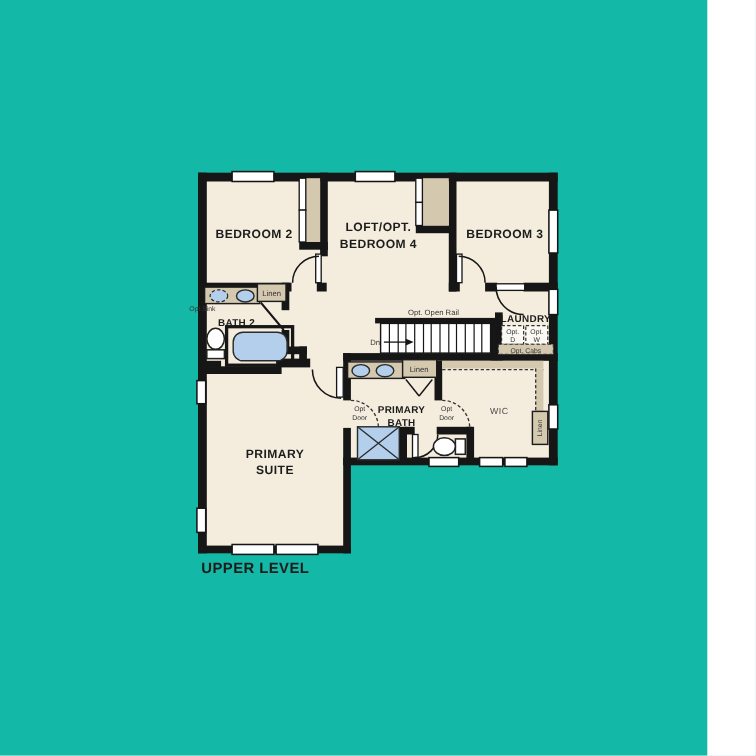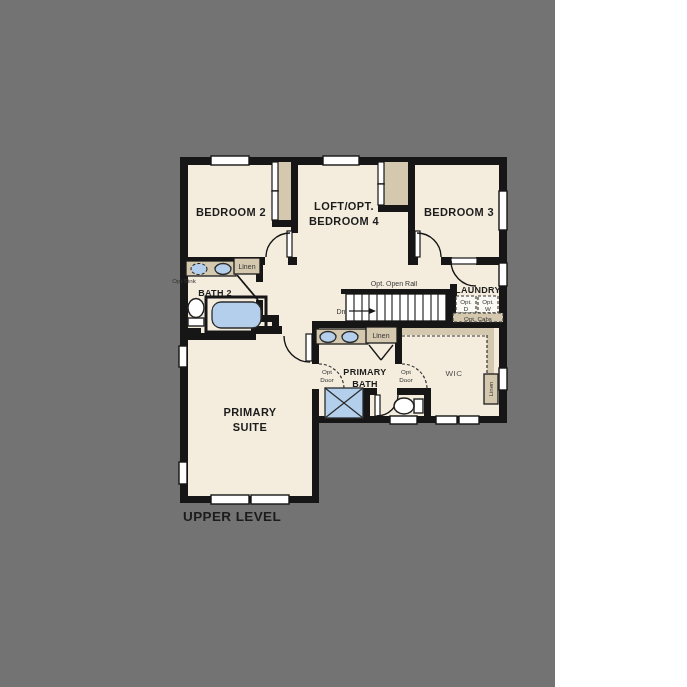--- a/index.html
+++ b/index.html
@@ -1,16 +1,16 @@
 <!DOCTYPE html>
 <html style="--wall: #161616; --floor: #f4edde; --casework: #d4c8af; --fixture: #b3cfec; --ink: #1c1c1c;"><head>
 <meta charset="utf-8">
 <style>
   html,body{margin:0;padding:0;background:#ffffff;width:687px;height:687px;overflow:hidden;}
-  #stage{position:relative;width:555px;height:687px;background:#737373;}
+  #stage{position:relative;width:643px;height:687px;background:#14b8a6;}
   svg{position:absolute;left:0;top:0;}
   .wall{fill:var(--wall,#161616);}
   .floor{fill:var(--floor,#f4edde);}
   .tan{fill:var(--casework,#d4c8af);}
   .tan-edge{fill:var(--casework,#d4c8af);stroke:#1c1c1c;stroke-width:1.3;}
   .blue{fill:var(--fixture,#b3cfec);stroke:#2b2b2b;stroke-width:1.3;}
   .blue-dash{fill:var(--fixture,#b3cfec);stroke:#2b2b2b;stroke-width:1.1;stroke-dasharray:3 2;}
   .win{fill:#ffffff;stroke:var(--wall,#161616);stroke-width:1.4;}
   .leaf{fill:#ffffff;stroke:var(--wall,#161616);stroke-width:1.2;}
   .arc{fill:none;stroke:var(--wall,#161616);stroke-width:1.4;}

